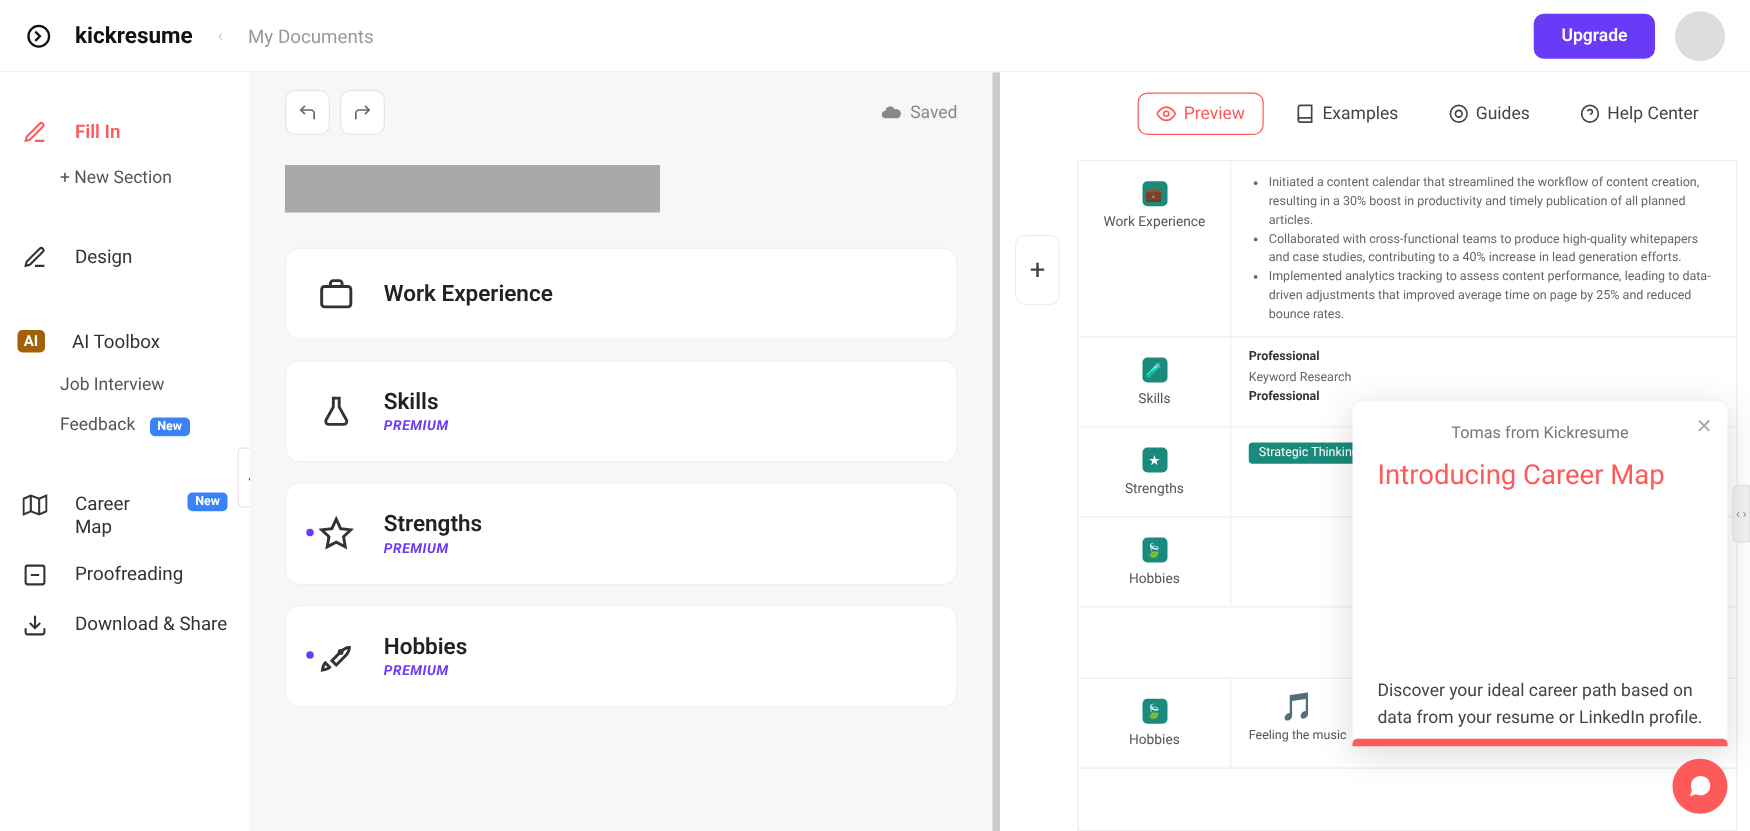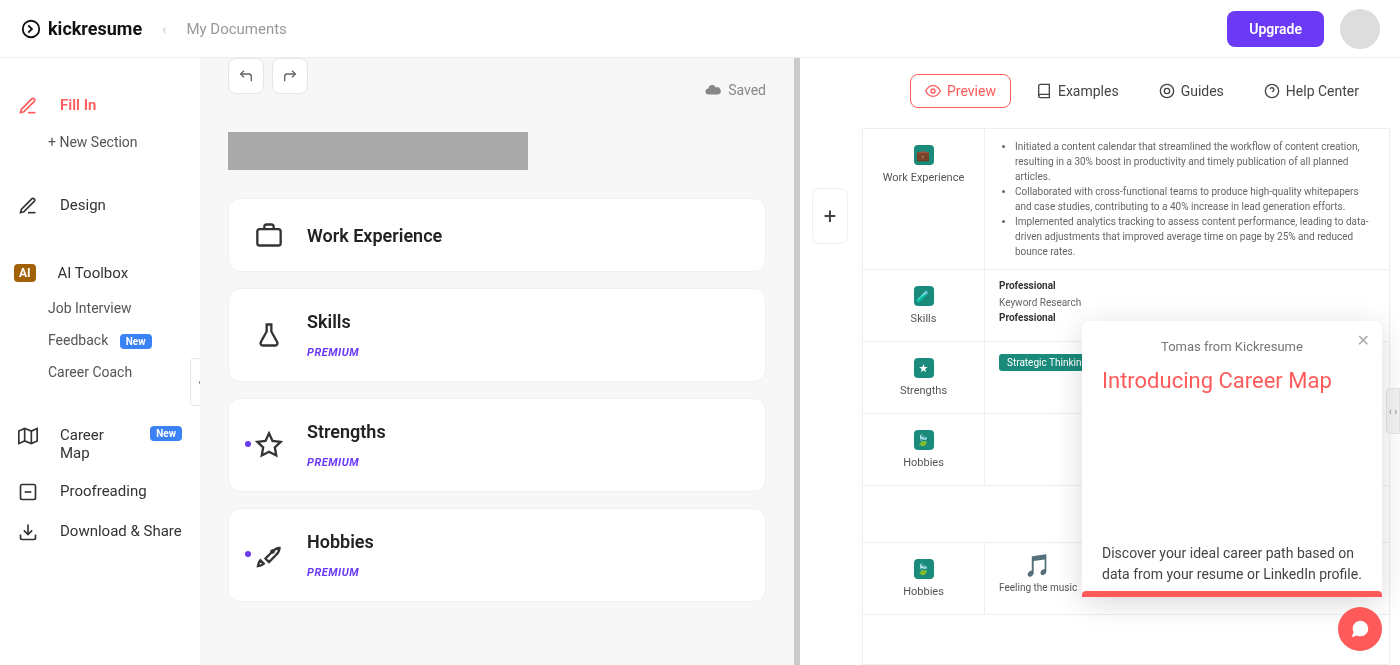--- a/index.html
+++ b/index.html
@@ -1,21 +1,21 @@
 <!DOCTYPE html>
 <html><head>
 <meta charset="utf-8">
 <style>
 * { margin: 0; padding: 0; box-sizing: border-box; font-family: -apple-system, BlinkMacSystemFont, 'Segoe UI', Roboto, sans-serif; }
 body { background: #fff; width: 1400px; height: 665px; overflow: hidden; position: relative; }
 
 
 .header { height: 58px; border-bottom: 1px solid #eee; display: flex; align-items: center; padding: 0 20px; justify-content: space-between; }
 .header-left { display: flex; align-items: center; gap: 20px; }
-.logo { display: flex; align-items: center; gap: 6px; font-weight: 700; font-size: 18px; color: #111; }
+.logo { display: flex; align-items: center; gap: 18px; font-weight: 700; font-size: 18px; color: #111; }
 .logo-icon { width: 22px; height: 22px; }
 .breadcrumb-back { color: #ccc; font-size: 14px; cursor: pointer; }
 .breadcrumb { color: #999; font-size: 15px; }
 .header-right { display: flex; align-items: center; gap: 16px; }
 .upgrade-btn { background: #6a3af7; color: #fff; border: none; padding: 10px 22px; border-radius: 8px; font-weight: 600; font-size: 14px; cursor: pointer; }
 .avatar { width: 40px; height: 40px; border-radius: 50%; background: #ddd; }
 
 
 .main { display: flex; height: 607px; }
 
@@ -25,30 +25,30 @@
 .sidebar-item.active { color: #ff5a5a; font-weight: 600; }
 .sidebar-item .icon { width: 20px; height: 20px; display: flex; align-items: center; justify-content: center; }
 .sidebar-sub { padding: 8px 18px 8px 48px; font-size: 14px; color: #555; cursor: pointer; }
 .sidebar-spacer { height: 28px; }
 .badge-ai { background: #a16207; color: #fff; font-size: 12px; font-weight: 700; padding: 2px 5px; border-radius: 4px; margin-left: -4px; }
 .badge-new { background: #3b82f6; color: #fff; font-size: 10px; font-weight: 700; padding: 2px 6px; border-radius: 4px; margin-left: 8px; }
 .collapse-handle { position: absolute; right: -10px; top: 300px; width: 20px; height: 48px; background: #fff; border: 1px solid #e5e5e5; border-radius: 4px; display: flex; align-items: center; justify-content: center; cursor: pointer; color: #555; font-size: 12px; }
 
 
 .editor { flex: 0 0 600px; background: #f7f7f7; padding: 0 28px; position: relative; overflow: hidden; border-right: 6px solid #ccc; }
-.editor-toolbar { height: 64px; display: flex; justify-content: space-between; }
+.editor-toolbar { height: 64px; display: flex; align-items: center; justify-content: space-between; }
 .tool-group { display: flex; gap: 8px; }
 .tool-btn { width: 36px; height: 36px; background: #fff; border: 1px solid #e6e6e6; border-radius: 8px; display: flex; align-items: center; justify-content: center; color: #666; cursor: pointer; }
 .saved { display: flex; align-items: center; gap: 6px; color: #888; font-size: 14px; }
 .gray-block { height: 38px; background: #a9a9a9; width: 300px; margin: 10px 0 28px 0; }
 .section-card { background: #fff; border-radius: 12px; padding: 22px 26px; display: flex; align-items: center; gap: 24px; margin-bottom: 16px; border: 1px solid #f0f0f0; }
 .section-icon { width: 28px; height: 28px; color: #333; position: relative; }
 .section-text { display: flex; flex-direction: column; }
 .section-title { font-size: 18px; font-weight: 600; color: #222; }
-.premium-tag { font-size: 11px; font-weight: 700; font-style: italic; color: #6a3af7; letter-spacing: 0.5px; margin-top: 14px; }
+.premium-tag { font-size: 11px; font-weight: 700; font-style: italic; color: #6a3af7; letter-spacing: 0.5px; margin-top: 2px; }
 .purple-dot { position: absolute; left: -10px; top: 10px; width: 6px; height: 6px; background: #6a3af7; border-radius: 50%; }
 
 
 .preview-col { flex: 1; background: #fff; position: relative; overflow: hidden; }
 .preview-tabs { display: flex; gap: 10px; padding: 16px 0 10px 110px; }
 .ptab { display: flex; align-items: center; gap: 6px; padding: 8px 14px; border-radius: 8px; font-size: 14px; color: #444; cursor: pointer; border: 1px solid transparent; }
 .ptab.active { border: 1px solid #ff5a5a; color: #ff5a5a; }
 .add-btn { position: absolute; left: 12px; top: 130px; width: 36px; height: 56px; background: #fff; border: 1px solid #eee; border-radius: 8px; display: flex; align-items: center; justify-content: center; color: #444; font-size: 22px; cursor: pointer; }
 .resume-preview { position: absolute; left: 62px; top: 70px; right: 10px; bottom: 0; border: 1px solid #eee; background: #fff; overflow: hidden; font-size: 11px; color: #555; }
 .rp-row { display: flex; border-bottom: 1px solid #eee; }
@@ -127,21 +127,20 @@
 
     <div class="sidebar-item">
       <span class="badge-ai">AI</span>
       <span>AI Toolbox</span>
     </div>
     <div class="sidebar-sub">Job Interview</div>
     <div class="sidebar-sub">
       <span>Feedback</span>
       <span class="badge-new">New</span>
     </div>
-    <div class="sidebar-sub">Career Coach</div>
     <div class="sidebar-spacer"></div>
 
     <div class="sidebar-item">
       <span class="icon">
         <svg viewBox="0 0 24 24" width="20" height="20" fill="none" stroke="#333" stroke-width="2">
             <polygon points="1 6 8 3 16 6 23 3 23 18 16 21 8 18 1 21 1 6"></polygon>
             <line x1="8" y1="3" x2="8" y2="18"></line>
             <line x1="16" y1="6" x2="16" y2="21"></line>
           </svg>
       </span>

